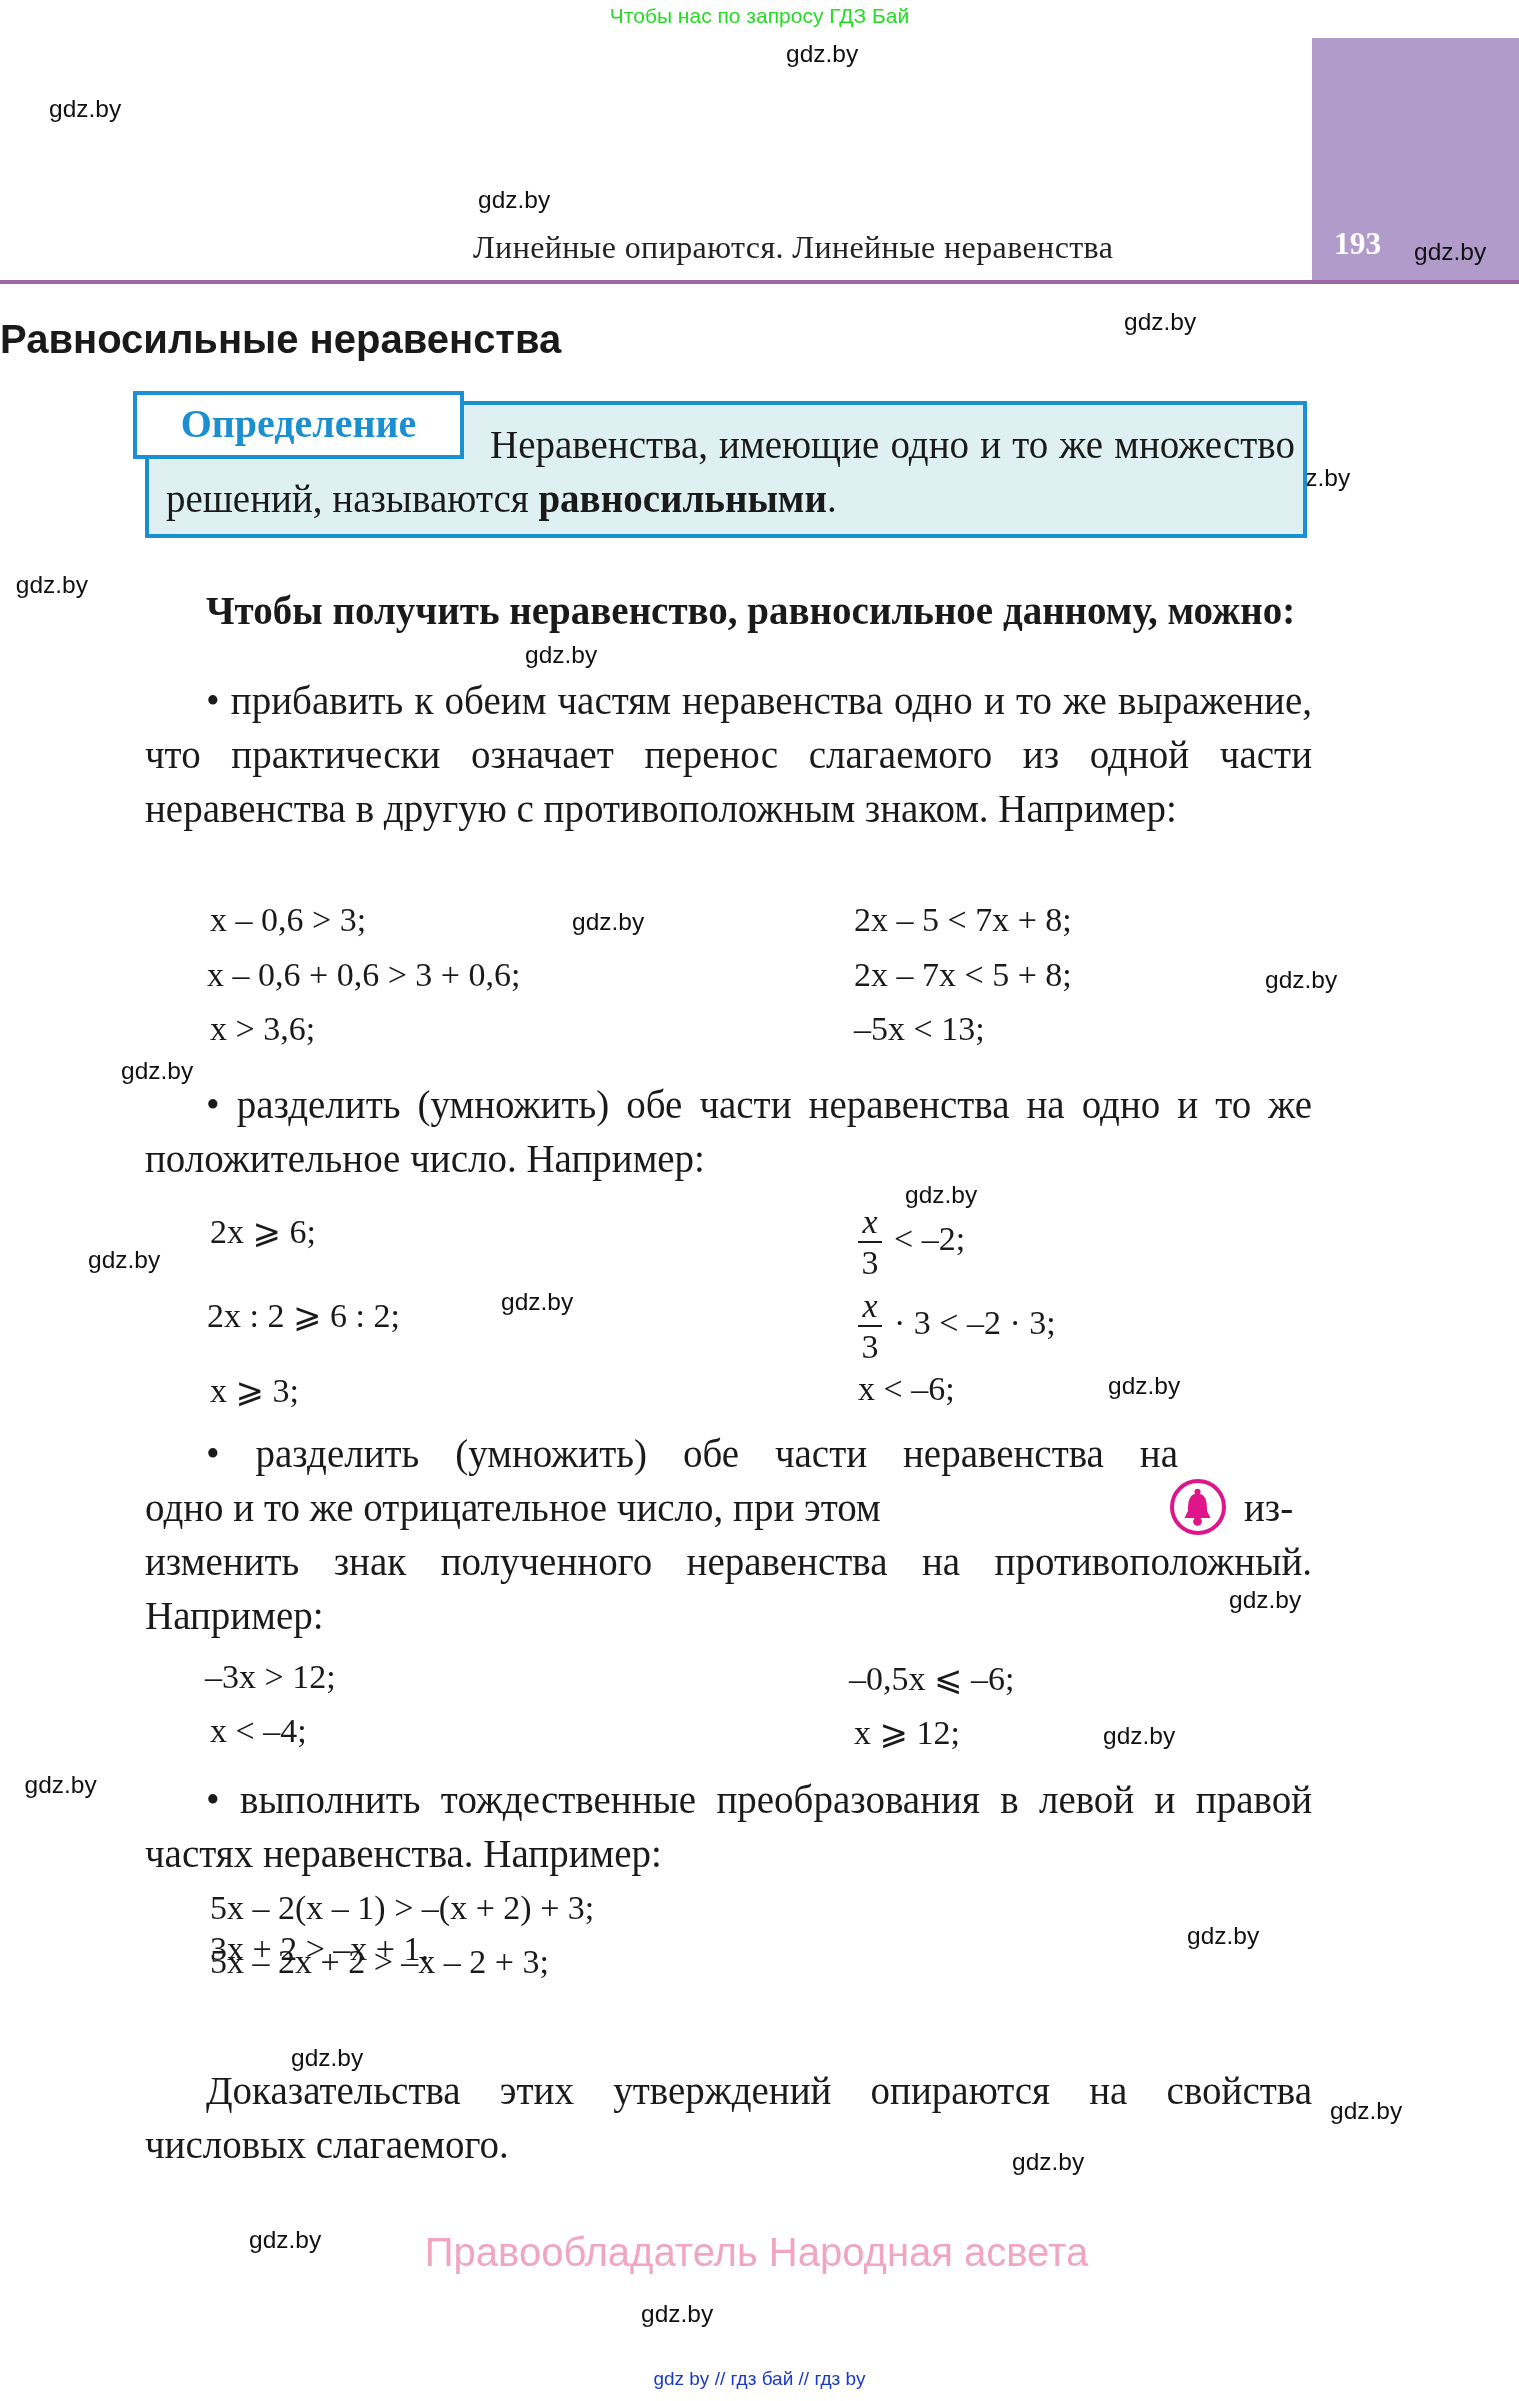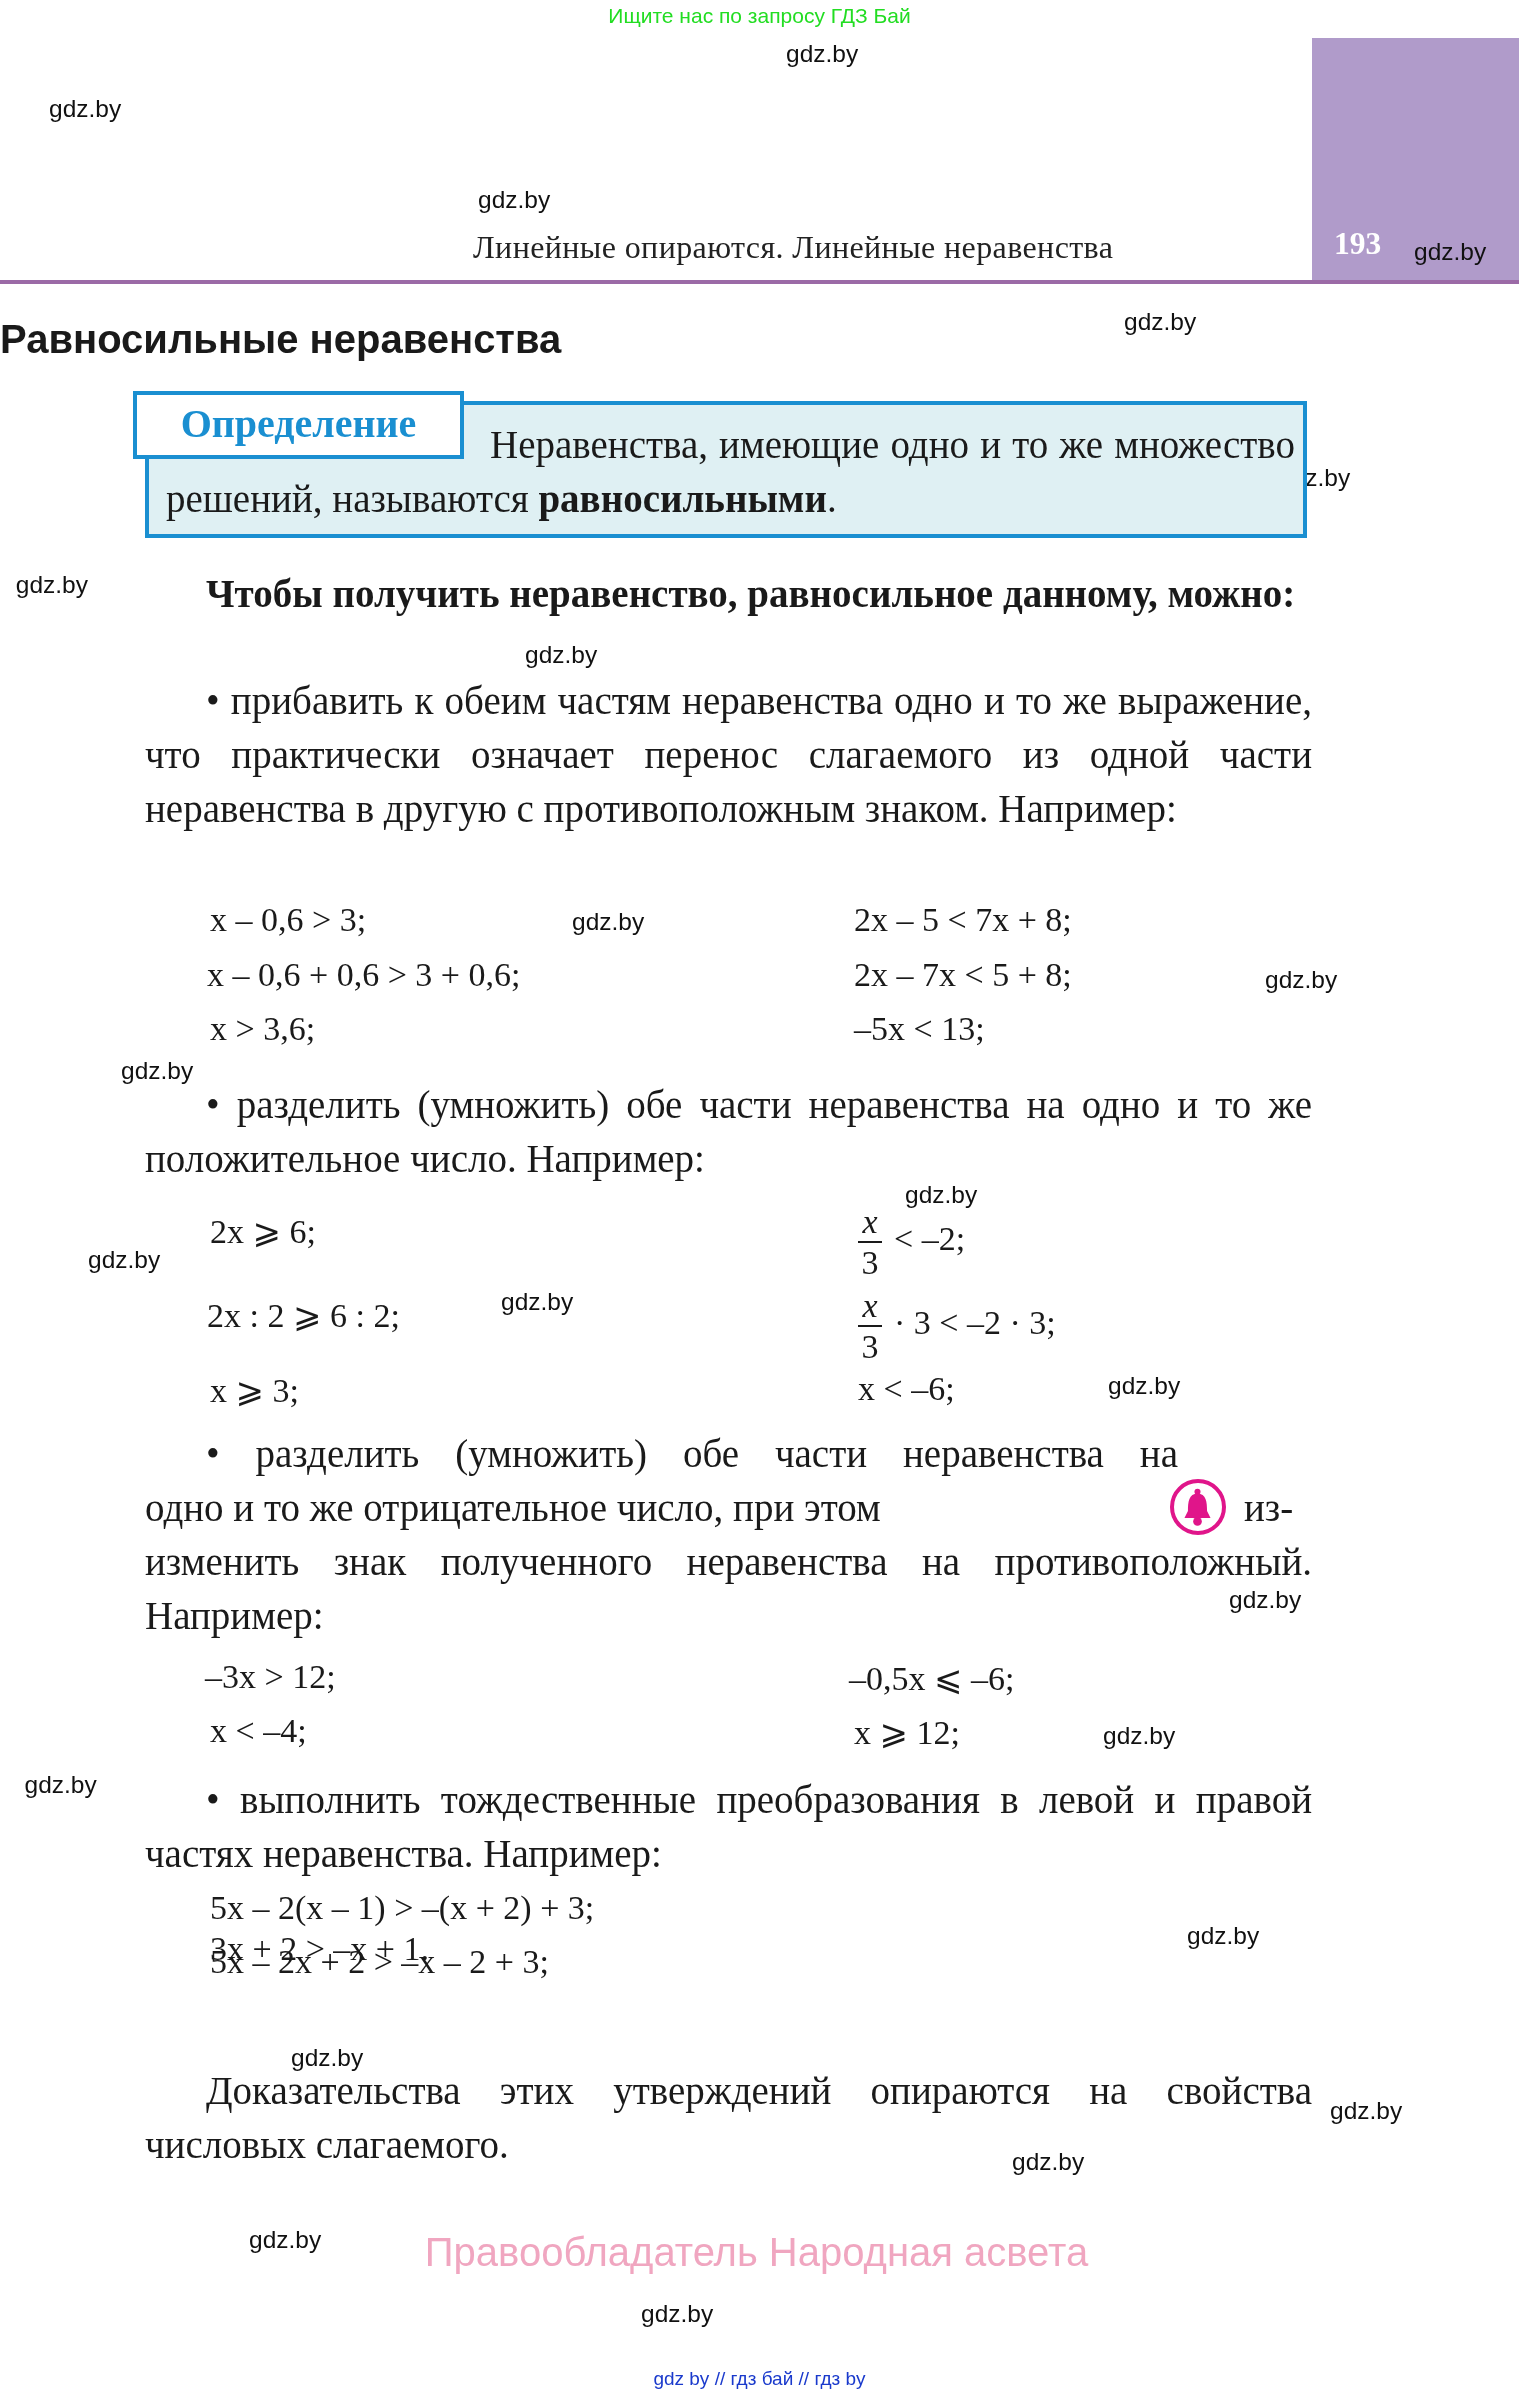--- a/index.html
+++ b/index.html
@@ -20,37 +20,37 @@
              background:#dff0f3; border:4.4px solid #1a8fd1; box-sizing:border-box; }
   .def-label { position:absolute; left:133px; top:391px; width:331px; height:68px; background:#ffffff;
                border:4.4px solid #1a8fd1; box-sizing:border-box; font-family:"Liberation Serif", serif;
                font-weight:bold; font-size:40px; color:#1a8fd1; text-align:center; line-height:58px; }
   .def-text { position:absolute; left:166px; top:418px; width:1129px; font-size:39px; line-height:54px;
               font-family:"Liberation Serif", serif; text-indent:324px; text-align:justify; }
   .def-text b { font-weight:bold; }
   .para { position:absolute; left:145px; width:1167px; font-family:"Liberation Serif", serif;
           font-size:39px; line-height:54px; text-align:justify; text-align-last:left; }
   .indent { text-indent:61px; }
-  .bold { font-weight:bold; }
+  .bold { font-weight:bold;margin-top:17px; }
   .math { position:absolute; font-family:"Liberation Serif", serif; font-size:34px; white-space:nowrap; }
   .frac { display:inline-block; vertical-align:middle; text-align:center; line-height:39px; margin-right:3.5px; }
   .frac .num { display:block; border-bottom:2.6px solid #1a1a1a; padding:0 3.5px; font-style:italic; }
   .frac .den { display:block; padding:0 3.5px; }
   .bell { position:absolute; left:1170px; top:1479px; width:56px; height:56px; border:4.4px solid #e0158a;
           border-radius:50%; box-sizing:border-box; }
   .bell svg { position:absolute; left:7px; top:5.3px; }
   .copyright { position:absolute; left:0; width:1513px; top:2230px; text-align:center;
                font-family:"Liberation Sans", sans-serif; font-size:40px; color:#f0a6c0; }
   .bottom-links { position:absolute; left:0; width:1519px; top:2368px; text-align:center;
                   font-family:"Liberation Sans", sans-serif; font-size:19px; color:#1a3acc; }
 </style>
 </head>
 <body>
 
-<div class="top-ad">Ищите нас по запросу ГДЗ Бай</div>
+<div class="top-ad">Чтобы нас по запросу ГДЗ Бай</div>
 
 <div class="wm" style="left:786px;top:40px">gdz.by</div>
 <div class="wm" style="left:49px;top:95px">gdz.by</div>
 <div class="wm" style="left:478px;top:186px">gdz.by</div>
 <div class="wm" style="left:1124px;top:308px">gdz.by</div>
 <div class="wm" style="left:1278px;top:464px">gdz.by</div>
 <div class="wm" style="left:15.8px;top:571px">gdz.by</div>
 <div class="wm" style="left:525px;top:641px">gdz.by</div>
 <div class="wm" style="left:572px;top:908px">gdz.by</div>
 <div class="wm" style="left:1265px;top:966px">gdz.by</div>

